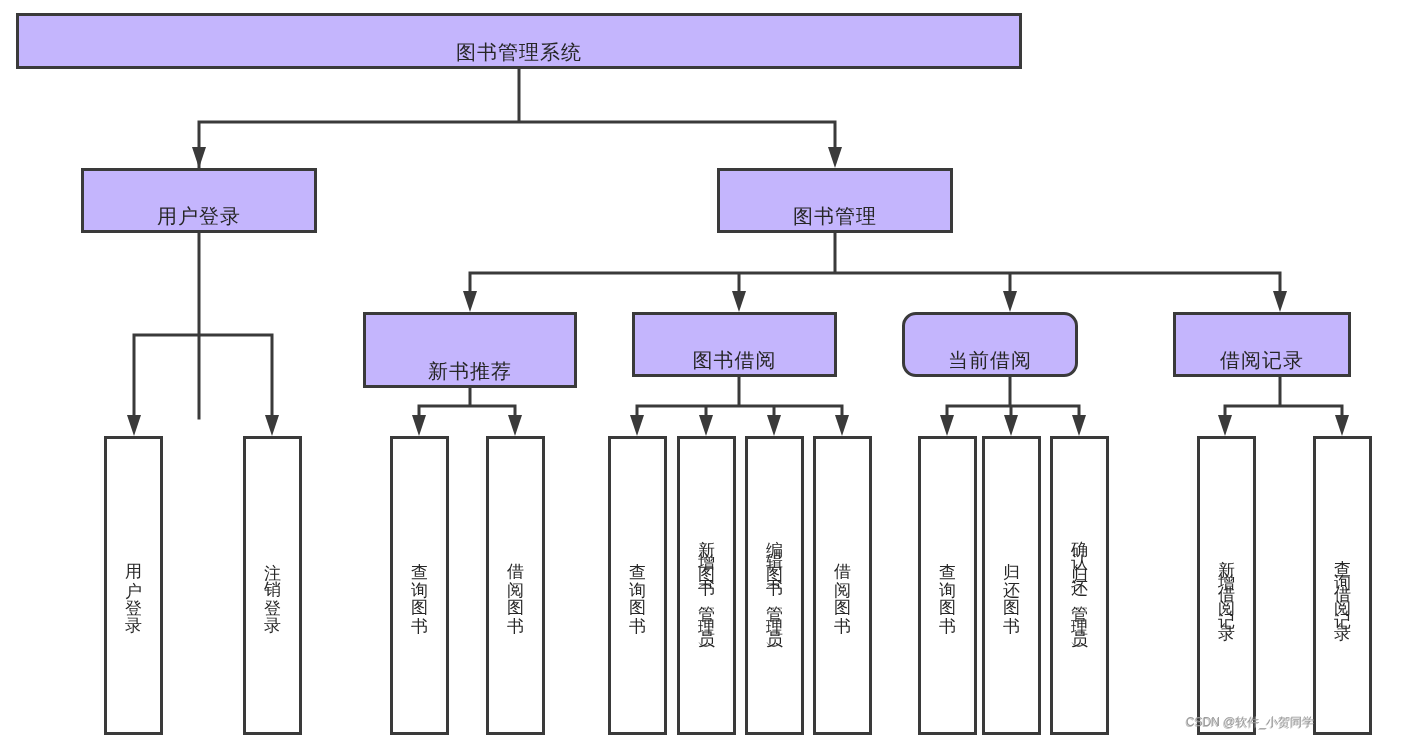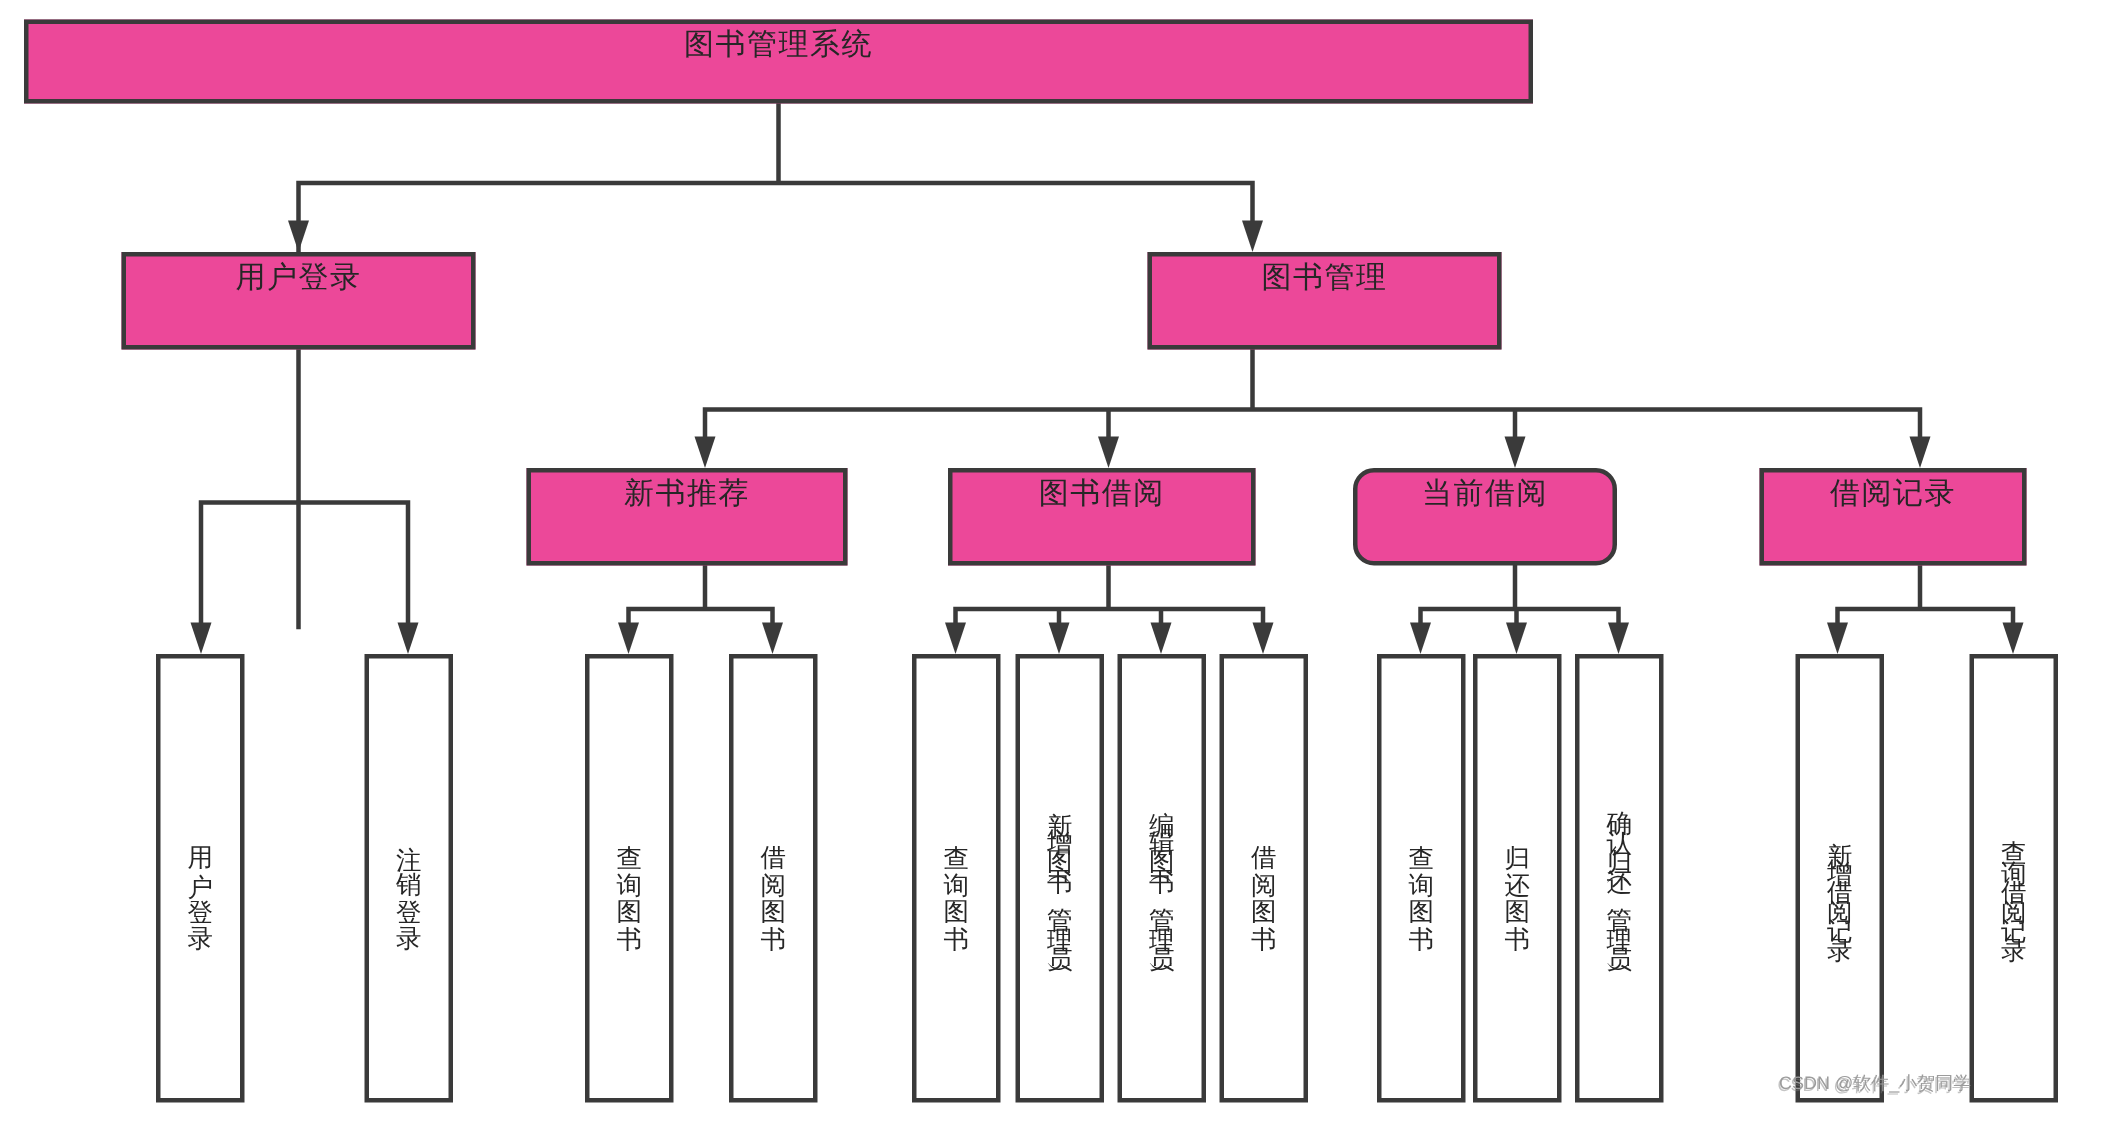--- a/index.html
+++ b/index.html
@@ -7,23 +7,23 @@
     --background:#ffffff; --watermark:#9c9c9c;
   }
   html,body{margin:0;padding:0;background:var(--background);}
   body{font-family:"Liberation Sans","DejaVu Sans",sans-serif;}
   #canvas{
     position:relative;width:1405px;height:747px;
     background:var(--background);overflow:hidden;
   }
   #connectors{position:absolute;left:0;top:0;width:1405px;height:747px;}
   .node{
-    position:absolute;box-sizing:border-box;background:#ec4899;
+    position:absolute;box-sizing:border-box;background:#c4b5fd;
     border:3px solid var(--box-border);color:var(--text);
-    display:flex;align-items:flex-start;justify-content:center;
+    display:flex;align-items:flex-end;justify-content:center;
     font-size:20px;letter-spacing:1px;white-space:nowrap;
   }
   .leaf{
     position:absolute;box-sizing:border-box;background:#ffffff;
     border:3px solid var(--box-border);color:var(--text);
     display:flex;align-items:center;justify-content:center;
     top:436px;width:59px;height:299px;
   }
   .leaf .vtext{
     writing-mode:vertical-rl;text-orientation:mixed;
@@ -89,25 +89,25 @@
     </g>
   </svg>
 
   <div class="node" style="left:16px;top:13px;width:1006px;height:56px;">
     <span>图书管理系统</span>
   </div>
 
   <div class="node" style="left:81px;top:168px;width:236px;height:65px;">
     <span>用户登录</span>
   </div>
-  <div class="node" style="left:717px;top:168px;width:236px;height:65px;margin-left:48px;">
+  <div class="node" style="left:717px;top:168px;width:236px;height:65px;">
     <span>图书管理</span>
   </div>
 
-  <div class="node" style="left:351px;top:312px;width:214px;height:65px;">
+  <div class="node" style="left:363px;top:312px;width:214px;height:76px;">
     <span>新书推荐</span>
   </div>
   <div class="node" style="left:632px;top:312px;width:205px;height:65px;">
     <span>图书借阅</span>
   </div>
   <div class="node" style="left:902px;top:312px;width:176px;height:65px;border-radius:14px;">
     <span>当前借阅</span>
   </div>
   <div class="node" style="left:1173px;top:312px;width:178px;height:65px;">
     <span>借阅记录</span>

